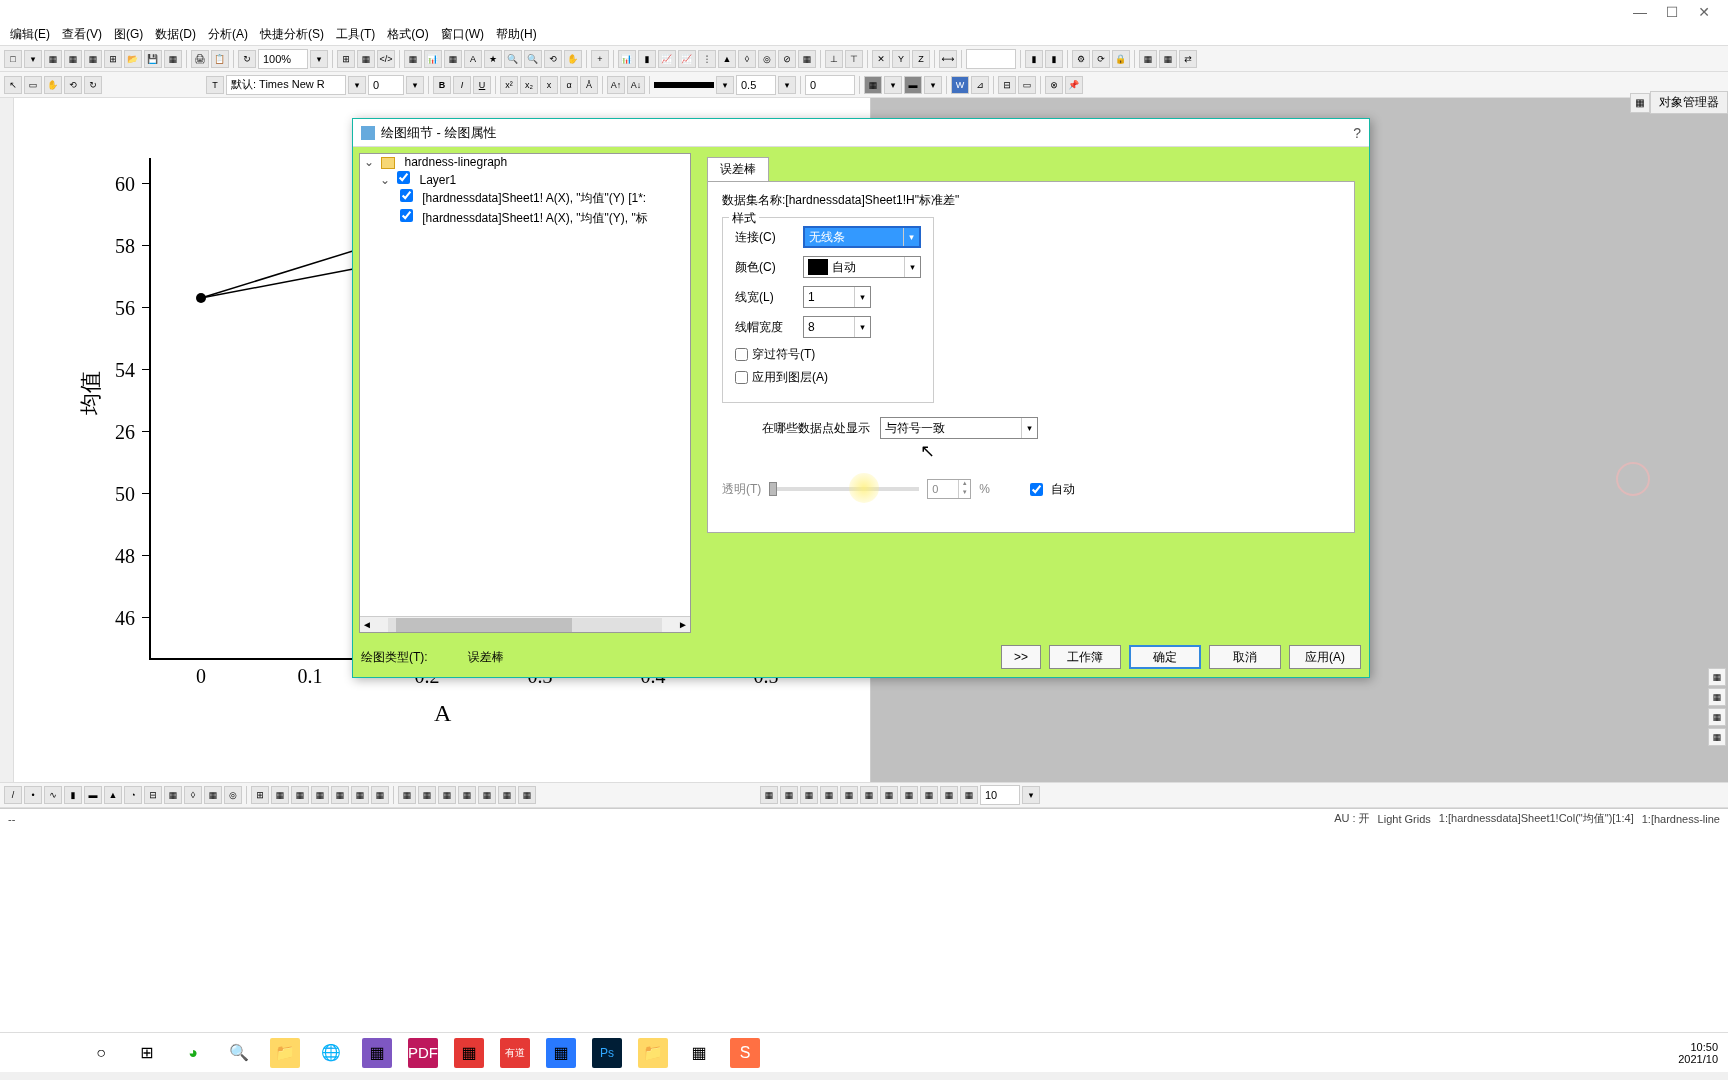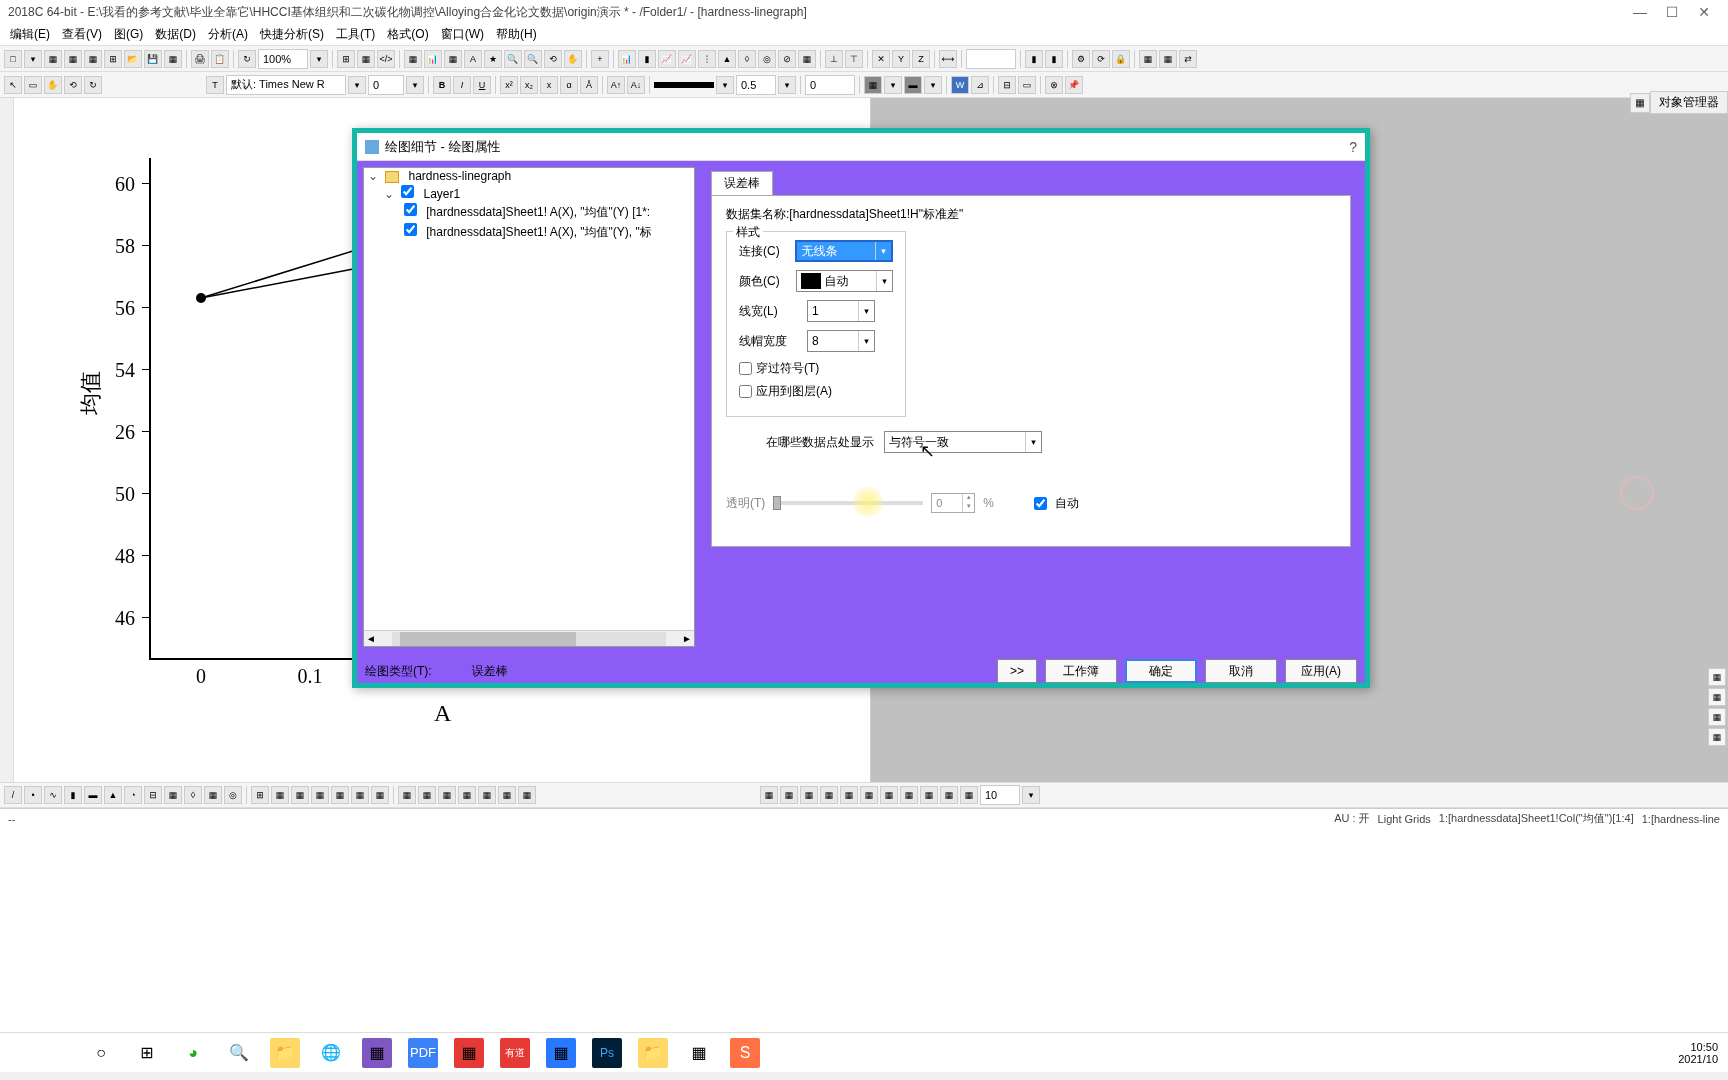--- a/index.html
+++ b/index.html
@@ -28,21 +28,21 @@
     .chart-canvas { width: 857px; background: #fff; position: relative; border-right: 1px solid #ccc; }
     
     .right-panel { flex:1; background: #c0c0c0; position: relative; }
     .y-axis-label { position: absolute; left: 55px; top: 280px; transform: rotate(-90deg); font-size: 22px; font-family: "SimSun"; }
     .y-tick { position: absolute; left: 95px; font-size: 20px; font-family: "Times New Roman"; text-align: right; width: 26px; }
     .x-tick { position: absolute; top: 567px; font-size: 20px; font-family: "Times New Roman"; text-align: center; width: 40px; }
     .x-axis-label { position: absolute; left: 420px; top: 602px; font-size: 24px; font-family: "Times New Roman"; }
     .axis-line { position: absolute; background: #000; }
     
     
-    .dialog { position: absolute; left: 352px; top: 128px; width: 1018px; height: 560px; background: #8b5cf6; border: 5px solid #14b8a6; box-shadow: 2px 2px 10px rgba(0,0,0,0.3); }
+    .dialog { position: absolute; left: 352px; top: 118px; width: 1018px; height: 560px; background: #bef264; border: 1px solid #14b8a6; box-shadow: 2px 2px 10px rgba(0,0,0,0.3); }
     .dlg-title { height: 28px; background: #fff; display: flex; align-items: center; padding: 0 8px; font-size: 13px; border-bottom: 1px solid #ddd; gap: 6px; }
     .dlg-title .help { margin-left: auto; font-size: 14px; color: #555; cursor: pointer; }
     .dlg-body { display: flex; height: 494px; padding: 6px; gap: 8px; }
     
     .tree-panel { width: 332px; height: 480px; background: #fff; border: 1px solid #999; font-size: 12px; overflow: hidden; position: relative; }
     .tree-row { padding: 1px 4px; white-space: nowrap; font-family: Consolas, monospace; }
     .tree-indent0 { padding-left: 4px; }
     .tree-indent1 { padding-left: 20px; }
     .tree-indent2 { padding-left: 40px; }
     .tree-toggle { display: inline-block; width: 10px; color: #555; cursor: pointer; }
@@ -104,21 +104,20 @@
     .clock { margin-left: auto; font-size: 11px; text-align: right; }
     
     .cursor-arrow { position: absolute; left: 920px; top: 440px; font-size: 18px; pointer-events: none; z-index: 100; }
     
     .ring-highlight { position: absolute; left: 893px; top: 244px; width: 34px; height: 34px; border: 2px solid rgba(255,180,180,0.5); border-radius: 50%; pointer-events: none; }
   </style>
 </head>
 <body>
 
 <div class="titlebar">
-  <span>2018C 64-bit - E:\我看的参考文献\毕业全靠它\HHCCI基体组织和二次碳化物调控\Alloying合金化论文数据\origin演示 * - /Folder1/ - [hardness-linegraph]</span>
   <span class="spacer"></span>
   <span class="wbtn">—</span>
   <span class="wbtn">☐</span>
   <span class="wbtn">✕</span>
 </div>
 
 <div class="menubar">
   <span>编辑(E)</span>
   <span>查看(V)</span>
   <span>图(G)</span>
@@ -339,21 +338,21 @@
       </div>
     </div>
 
     <div class="prop-panel">
       <div class="tab-strip">
         <div class="tab">误差棒</div>
       </div>
       <div class="tab-content">
         <div class="dataset-name">数据集名称:[hardnessdata]Sheet1!H"标准差"</div>
         <div class="groups">
-          <div class="group" style="width:180px;">
+          <div class="group" style="width:212px;">
             <div class="group-label">样式</div>
             <div class="field-row">
               <span class="field-label">连接(C)</span>
               <div class="combo combo-sel">
                 <span>无线条</span>
                 <span class="combo-arrow">▾</span>
               </div>
             </div>
             <div class="field-row">
               <span class="field-label">颜色(C)</span>
@@ -495,21 +494,21 @@
 
 <div class="taskbar">
   <div class="task-spacer"></div>
   <div class="task-icon">○</div>
   <div class="task-icon">⊞</div>
   <div class="task-icon" style="color:#1aad19">◕</div>
   <div class="task-icon" style="color:#5b8def">🔍</div>
   <div class="task-icon" style="background:#ffd866">📁</div>
   <div class="task-icon">🌐</div>
   <div class="task-icon" style="background:#7e57c2">▦</div>
-  <div class="task-icon" style="background:#3b82f6; color:#fff; font-size:13px">PDF</div>
+  <div class="task-icon" style="background:#be185d; color:#fff; font-size:15px">PDF</div>
   <div class="task-icon" style="background:#e53935">▦</div>
   <div class="task-icon" style="background:#e53935; color:#fff; font-size:10px">有道</div>
   <div class="task-icon" style="background:#2979ff">▦</div>
   <div class="task-icon" style="background:#001e36; color:#31a8ff; font-size:12px">Ps</div>
   <div class="task-icon" style="background:#ffd866">📁</div>
   <div class="task-icon" style="background:#fff">▦</div>
   <div class="task-icon" style="background:#ff7043; color:#fff">S</div>
   <div class="clock">
     <div>10:50</div>
     <div>2021/10</div>

